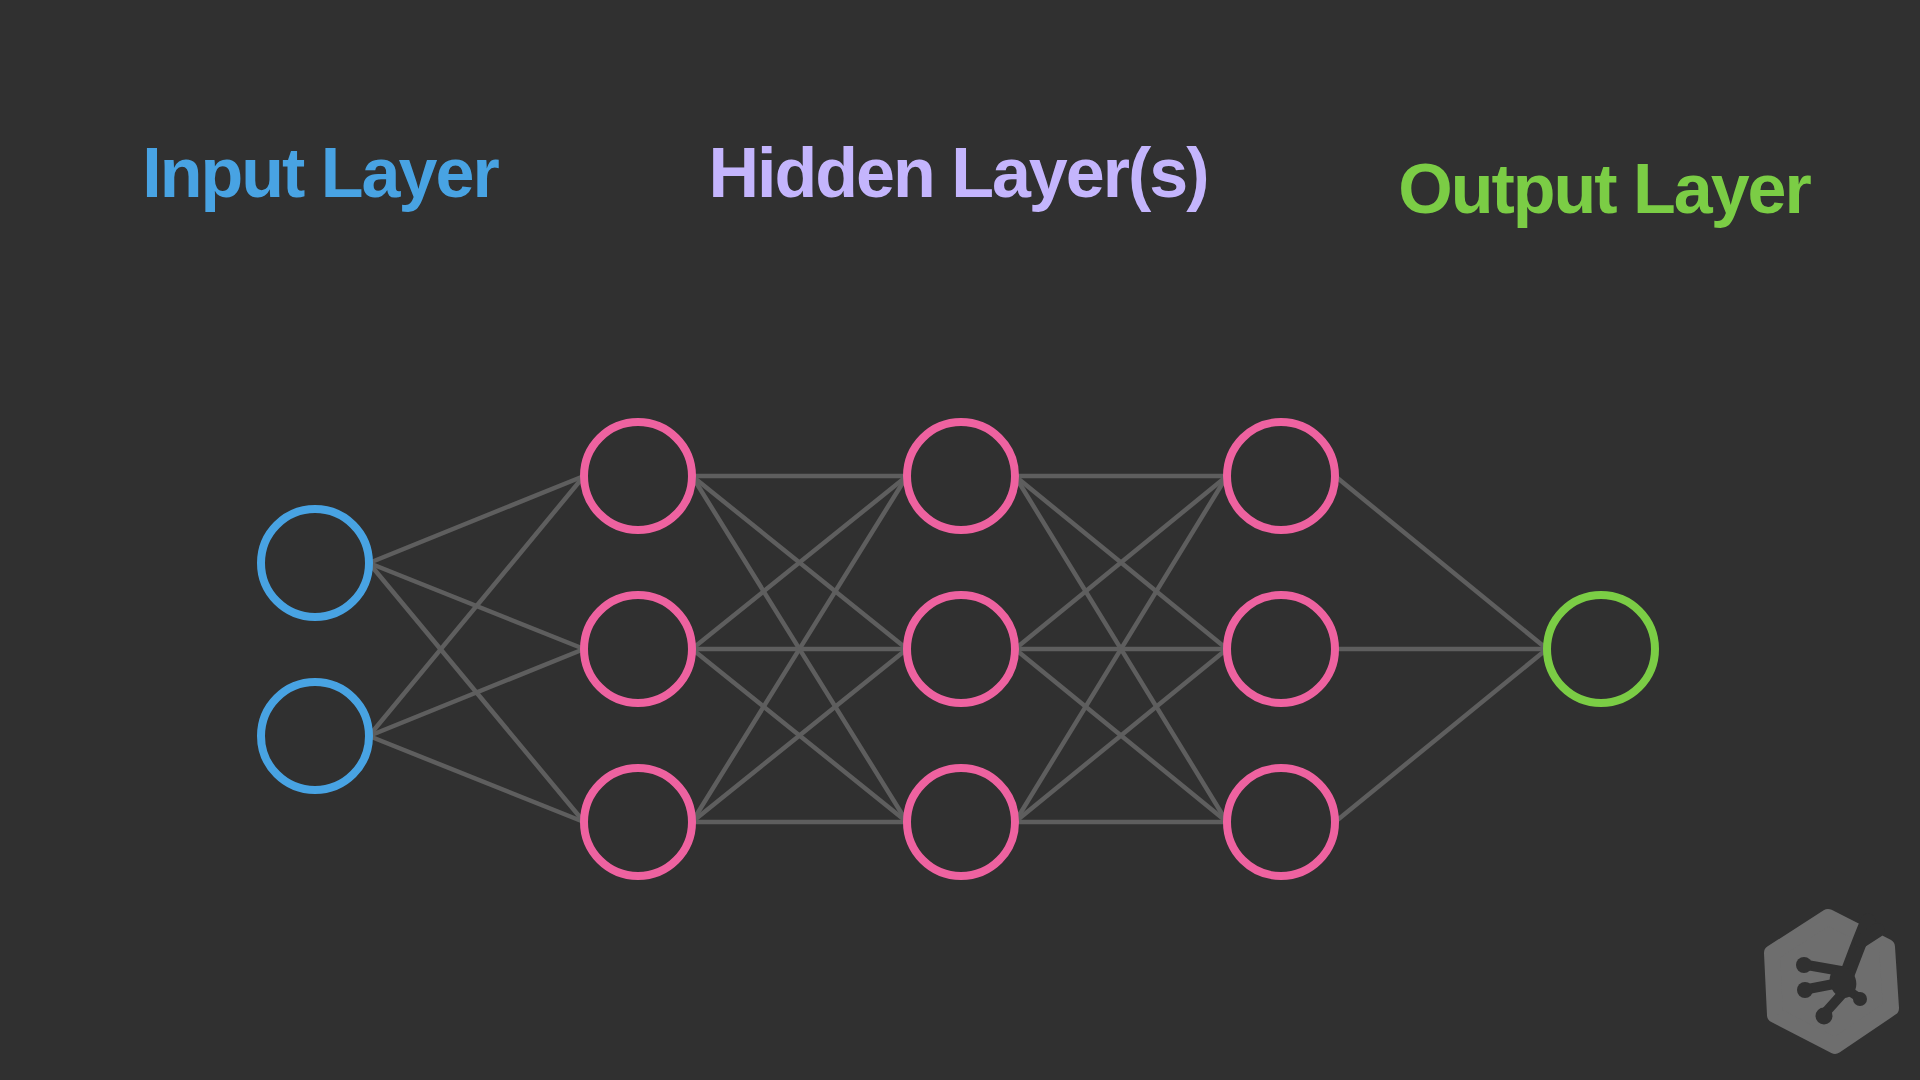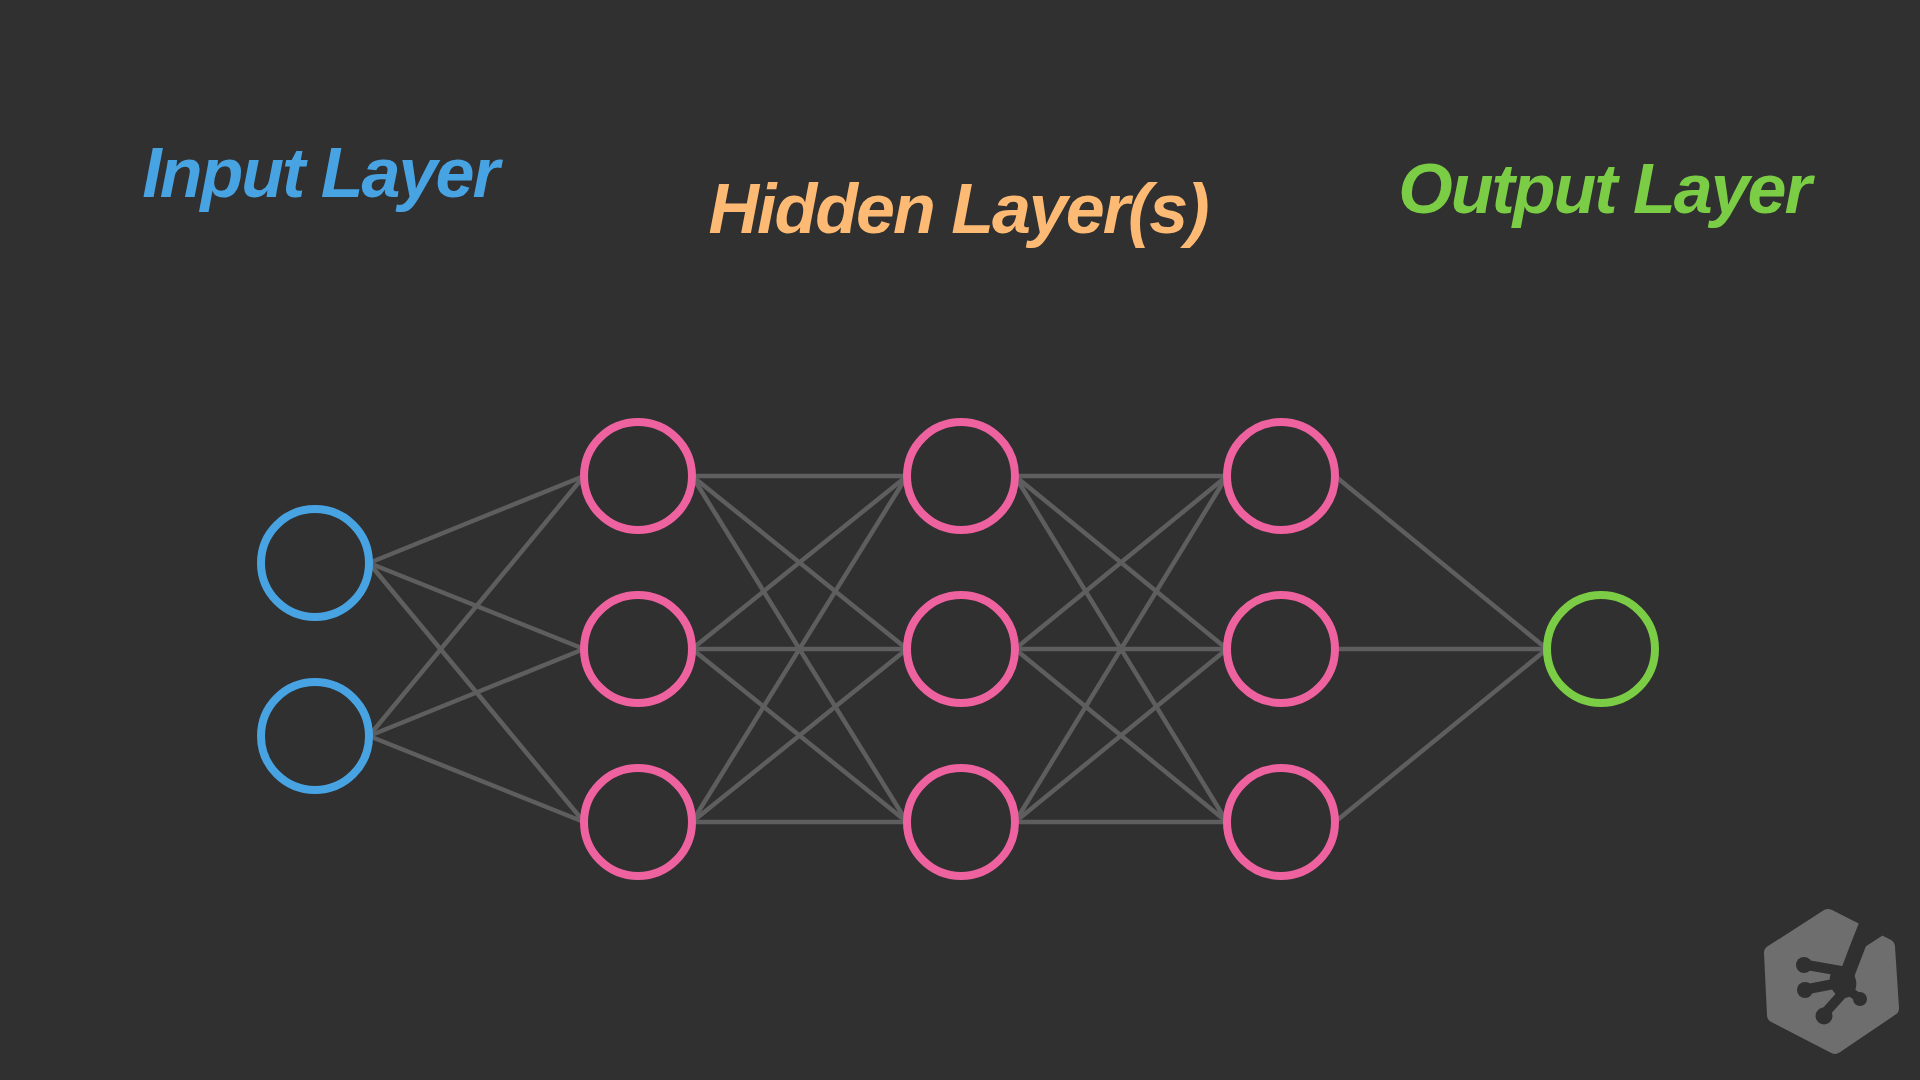--- a/index.html
+++ b/index.html
@@ -6,21 +6,20 @@
     margin: 0;
     padding: 0;
     background: #1b1b1b;
   }
   .stage {
     position: relative;
     width: 1920px;
     height: 1080px;
     overflow: hidden;
     font-family: "Liberation Sans", sans-serif;
-    font-style: italic;
   }
   .layer-label {
     position: absolute;
     top: 138px;
     transform: translateX(-50%);
     font-size: 70px;
     font-weight: bold;
     letter-spacing: -2px;
     white-space: nowrap;
     line-height: 1;
@@ -45,21 +44,21 @@
     height: 160px;
   }
 </style>
 </head>
 <body>
 
 <div class="stage" style="background: rgb(48, 48, 48);">
 
   <div class="layer-label" id="lbl-input" style="color: rgb(72, 163, 227);">Input Layer</div>
 
-  <div class="layer-label" id="lbl-hidden" style="color: #fdba74; margin-top: 36px;">Hidden Layer(s)</div>
+  <div class="layer-label" id="lbl-hidden" style="color: #c4b5fd;">Hidden Layer(s)</div>
 
   <div class="layer-label" id="lbl-output" style="color: rgb(123, 205, 69);">Output Layer</div>
 
   <svg id="net" viewBox="0 0 1920 1080" aria-hidden="true">
       <line x1="369" y1="563" x2="584" y2="476" stroke="#5E5E5E" stroke-width="4.5" stroke-linecap="round"></line>
       <line x1="369" y1="563" x2="584" y2="649" stroke="#5E5E5E" stroke-width="4.5" stroke-linecap="round"></line>
       <line x1="369" y1="563" x2="584" y2="822" stroke="#5E5E5E" stroke-width="4.5" stroke-linecap="round"></line>
       <line x1="369" y1="736" x2="584" y2="476" stroke="#5E5E5E" stroke-width="4.5" stroke-linecap="round"></line>
       <line x1="369" y1="736" x2="584" y2="649" stroke="#5E5E5E" stroke-width="4.5" stroke-linecap="round"></line>
       <line x1="369" y1="736" x2="584" y2="822" stroke="#5E5E5E" stroke-width="4.5" stroke-linecap="round"></line>

